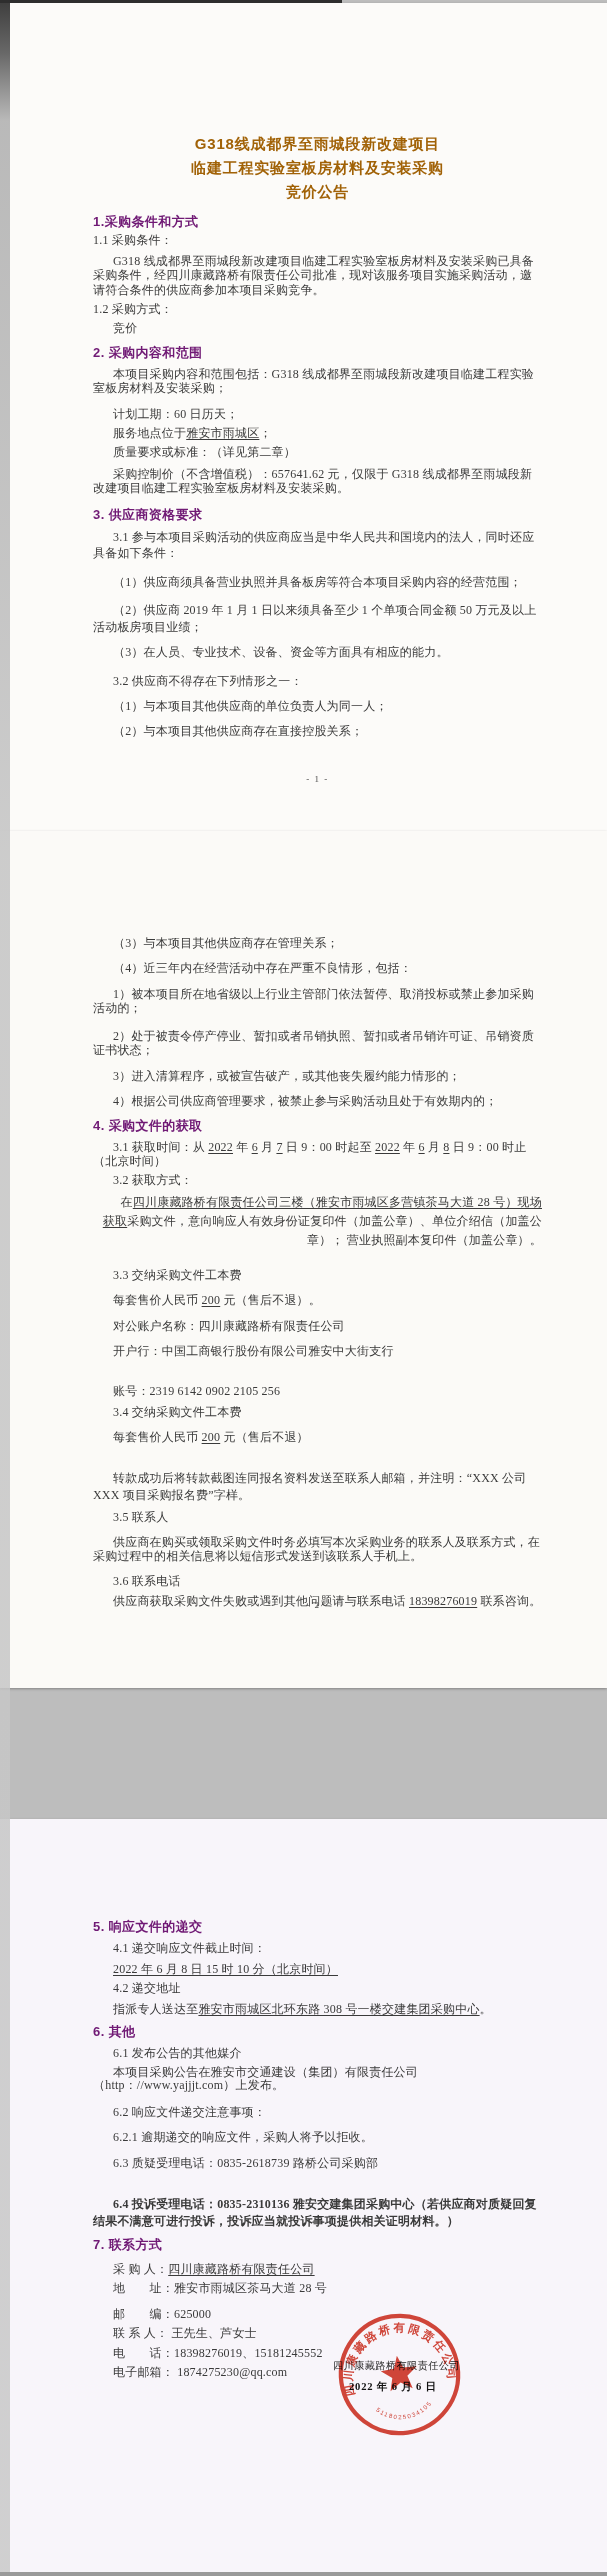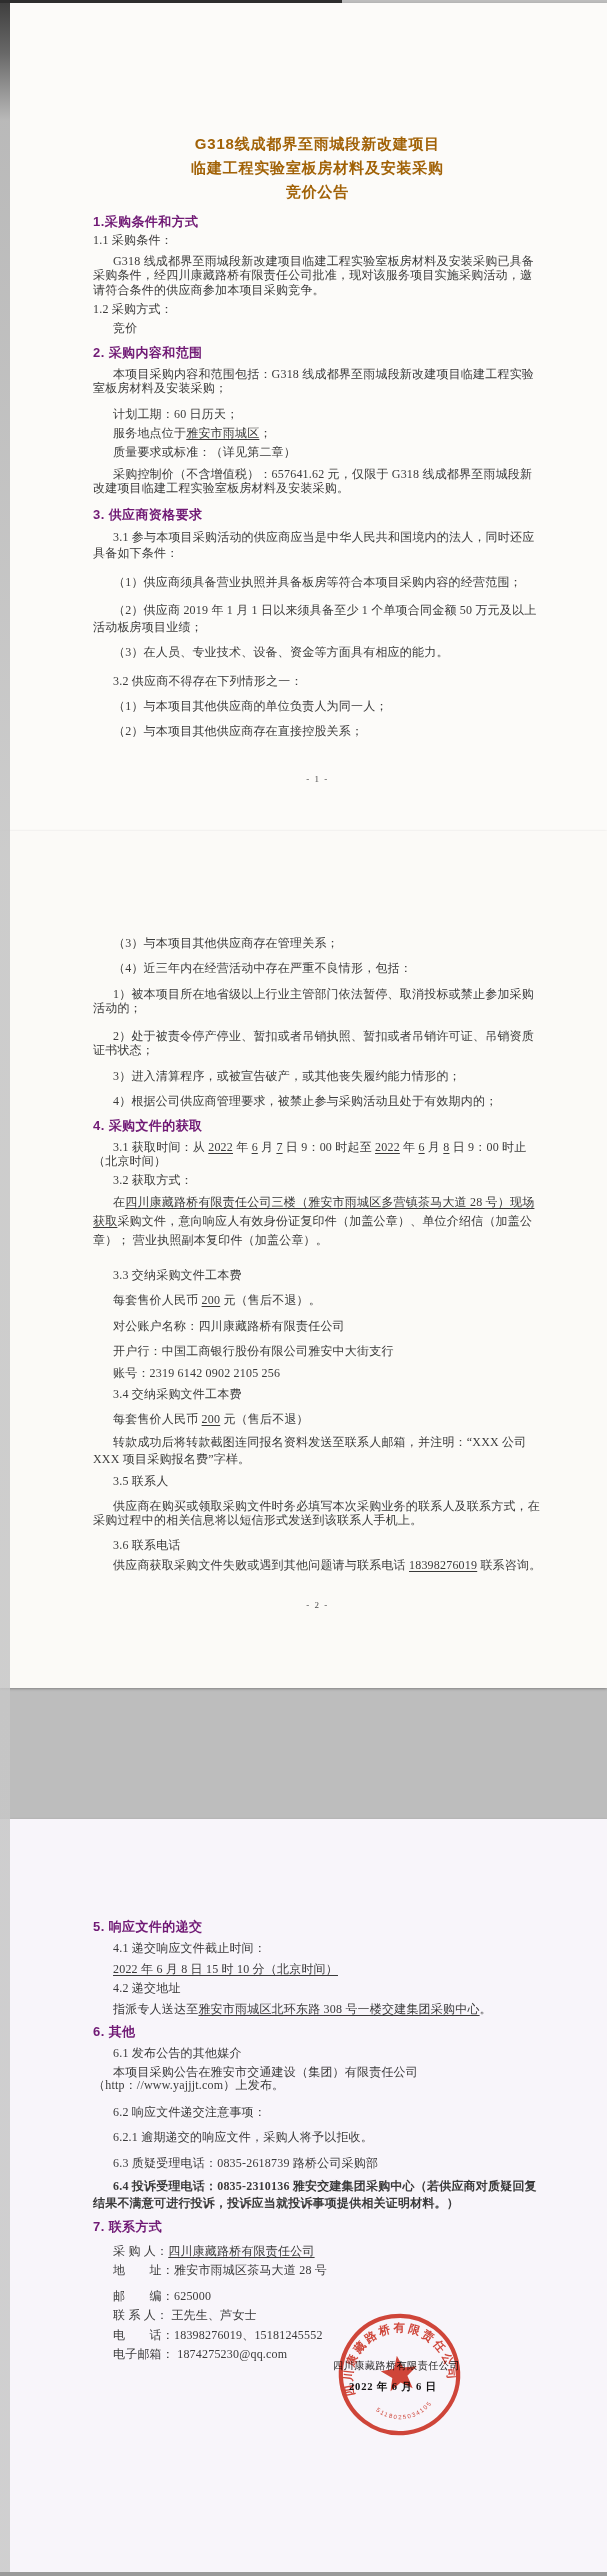--- a/index.html
+++ b/index.html
@@ -19,34 +19,34 @@
   .edge-t{position:absolute;left:0;top:0;width:342px;height:3px;background:#2e2e2e;z-index:51;}
   .edge-b{position:absolute;left:0;bottom:0;width:607px;height:3.8px;background:#9a9a9a;z-index:51;}
 
   .doc-title{margin-top:129px;text-align:center;
     font-family:"Liberation Sans","DejaVu Sans",sans-serif;
     font-weight:bold;font-size:15px;line-height:24px;color:#a16207;letter-spacing:0.8px;}
   .h{font-family:"Liberation Sans","DejaVu Sans",sans-serif;font-weight:bold;
     font-size:13px;line-height:18px;color:#701a75;letter-spacing:0.4px;}
   .ln{font-size:12px;line-height:14.4px;letter-spacing:0.2px;}
   .ind{text-indent:20px;}
-  .lh22{line-height:16.7px;} .lh23{line-height:17.5px;} .lh25{line-height:19px;}
+  .lh22{line-height:16.7px;} .lh23{line-height:17.5px;} .lh25{line-height:19px;text-align:right;}
   .lh18{line-height:14px;} .lh17{line-height:13px;}
   .bold{font-weight:bold;}
   .u, .u span{text-decoration:underline;text-underline-offset:2.3px;text-decoration-thickness:0.8px;}
   .pgnum{position:absolute;left:93px;width:449px;text-align:center;font-size:9px;
     color:#4a4a4a;letter-spacing:1.5px;}
   .sign{position:absolute;font-size:10.2px;color:#1f1f1f;letter-spacing:0.4px;white-space:nowrap;}
   .sign-date{position:absolute;font-size:10.6px;font-weight:bold;color:#111;letter-spacing:0.8px;white-space:nowrap;}
   .stamp{position:absolute;left:334px;top:2213px;width:131px;height:131px;
     mix-blend-mode:multiply;opacity:.93;transform:rotate(-8deg);z-index:5;}
   
   .mt2{margin-top:1.5px}.mt5{margin-top:12px}.mt6{margin-top:4.6px}.mt7{margin-top:5.3px}
   .mt8{margin-top:6px}.mt9{margin-top:6.8px}.mt11{margin-top:8.3px}.mt12{margin-top:9px}
-  .mt13{margin-top:10px}.mt14{margin-top:10.6px}.mt15{margin-top:11.4px}.mt16{margin-top:8px}
+  .mt13{margin-top:10px}.mt14{margin-top:10.6px}.mt15{margin-top:11.4px}.mt16{margin-top:26px}
   .mt17{margin-top:13px}.mt20{margin-top:15px}.mt24{margin-top:18px}
   .mt32{margin-top:9px}
 </style>
 </head>
 <body>
 
 <div class="pg pg1">
   <div class="content">
     <div class="doc-title">
       <div>G318线成都界至雨城段新改建项目</div>

